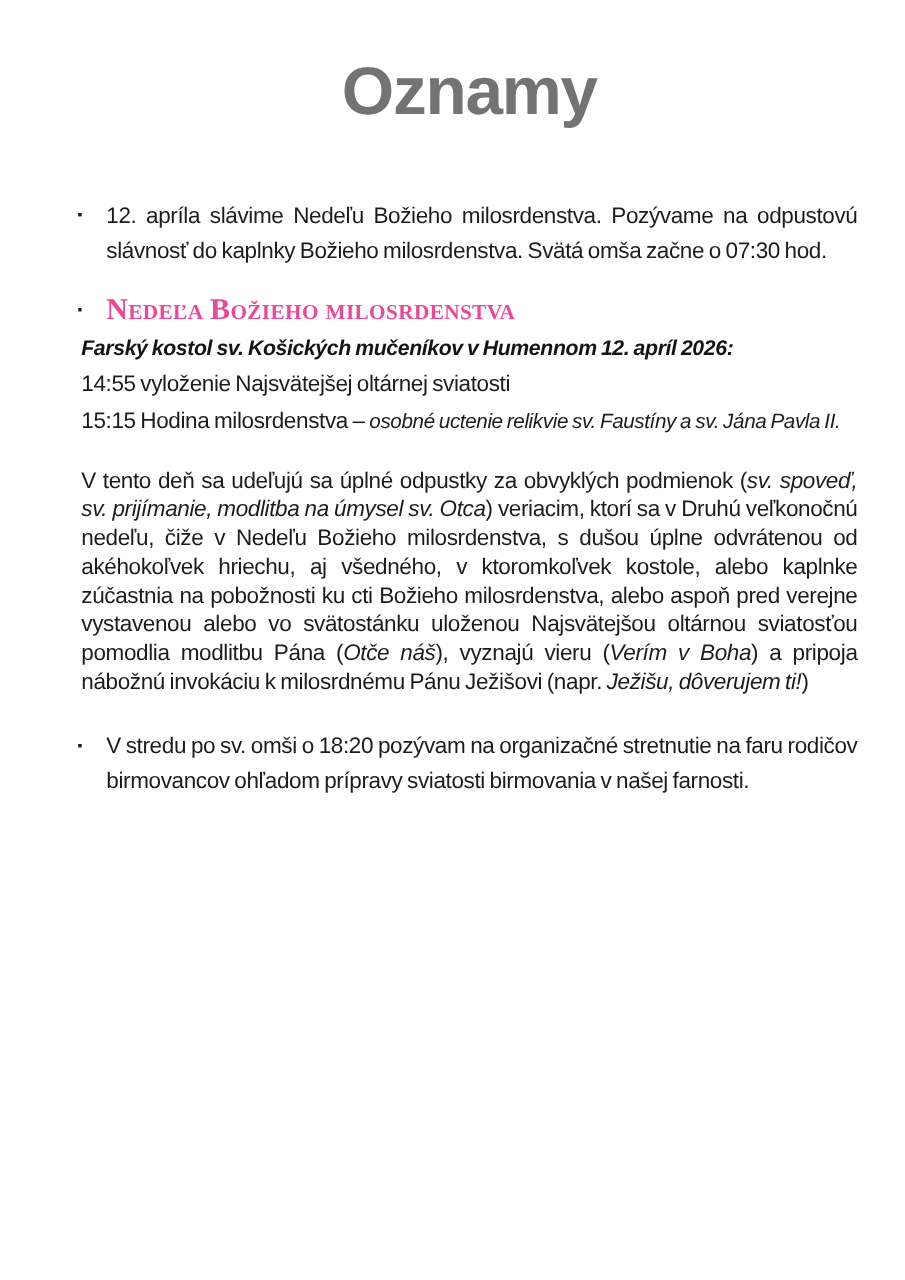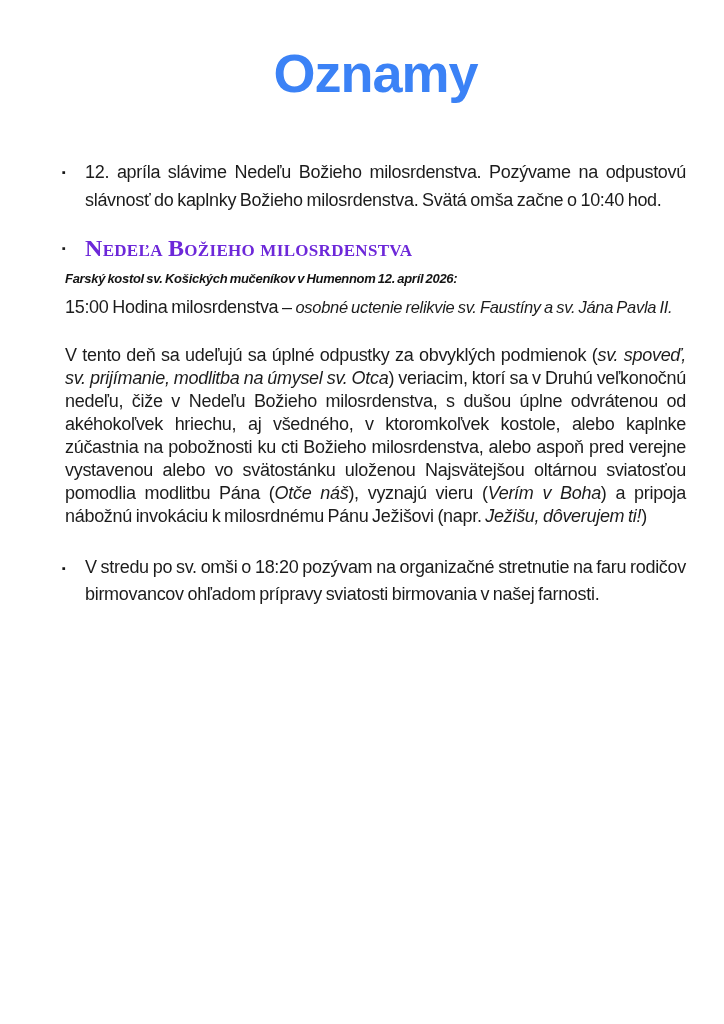--- a/index.html
+++ b/index.html
@@ -23,21 +23,21 @@
   }
   .doc-title {
     margin: 0;
     padding-top: 40px;
     height: 66px;
     line-height: 66px;
     text-align: center;
     font-size: 54px;
     font-weight: bold;
     letter-spacing: -1px;
-    color: #3b82f6;
+    color: #737373;
   }
   .bullet-item {
     display: flex;
     align-items: flex-start;
     line-height: 28px;
   }
   .bullet-item .marker {
     flex: 0 0 23px;
     margin-left: -3px;
     font-size: 11px;
@@ -60,26 +60,26 @@
     margin-left: -3px;
     font-size: 11px;
     line-height: 30px;
   }
   .section-header .heading-text {
     font-family: "Liberation Serif", serif;
     font-variant: small-caps;
     font-weight: bold;
     font-size: 24px;
     letter-spacing: 0.3px;
-    color: #6d28d9;
+    color: #ec4899;
   }
   .location-line {
     margin: 2px 0 0 0;
     line-height: 28px;
-    font-size: 13px;
+    font-size: 17px;
     font-weight: bold;
     font-style: italic;
     color: #141414;
   }
   .schedule p {
     margin: 0;
     line-height: 28.5px;
     white-space: nowrap;
   }
   .schedule .note {
@@ -97,32 +97,33 @@
 </style>
 </head>
 <body>
 
 <div class="page">
 
   <h1 class="doc-title">Oznamy</h1>
 
   <div class="bullet-item first-item">
     <span class="marker">▪</span>
-    <div class="content">12. apríla slávime Nedeľu Božieho milosrdenstva. Pozývame na odpustovú slávnosť do kaplnky Božieho milosrdenstva. Svätá omša začne o 10:40 hod.</div>
+    <div class="content">12. apríla slávime Nedeľu Božieho milosrdenstva. Pozývame na odpustovú slávnosť do kaplnky Božieho milosrdenstva. Svätá omša začne o 07:30 hod.</div>
   </div>
 
   <div class="section-header">
     <span class="marker">▪</span>
     <span class="heading-text">Nedeľa Božieho milosrdenstva</span>
   </div>
 
   <p class="location-line">Farský kostol sv. Košických mučeníkov v Humennom 12. apríl 2026:</p>
 
   <div class="schedule">
-    <p><span>15:00 Hodina milosrdenstva – </span><span class="note">osobné uctenie relikvie sv. Faustíny a sv. Jána Pavla II.</span></p>
+    <p><span>14:55 vyloženie Najsvätejšej oltárnej sviatosti</span></p>
+    <p><span>15:15 Hodina milosrdenstva – </span><span class="note">osobné uctenie relikvie sv. Faustíny a sv. Jána Pavla II.</span></p>
   </div>
 
   <p class="indulgence"><span>V tento deň sa udeľujú sa úplné odpustky za obvyklých podmienok (</span><span class="it">sv. spoveď, sv. prijímanie, modlitba na úmysel sv. Otca</span><span>) veriacim, ktorí sa v Druhú veľkonočnú nedeľu, čiže v Nedeľu Božieho milosrdenstva, s dušou úplne odvrátenou od akéhokoľvek hriechu, aj všedného, v ktoromkoľvek kostole, alebo kaplnke zúčastnia na pobožnosti ku cti Božieho milosrdenstva, alebo aspoň pred verejne vystavenou alebo vo svätostánku uloženou Najsvätejšou oltárnou sviatosťou pomodlia modlitbu Pána (</span><span class="it">Otče náš</span><span>), vyznajú vieru (</span><span class="it">Verím v Boha</span><span>) a pripoja nábožnú invokáciu k milosrdnému Pánu Ježišovi (napr. </span><span class="it">Ježišu, dôverujem ti!</span><span>)</span></p>
 
   <div class="bullet-item meeting-item">
     <span class="marker">▪</span>
     <div class="content">V stredu po sv. omši o 18:20 pozývam na organizačné stretnutie na faru rodičov birmovancov ohľadom prípravy sviatosti birmovania v našej farnosti.</div>
   </div>
 
 </div>

